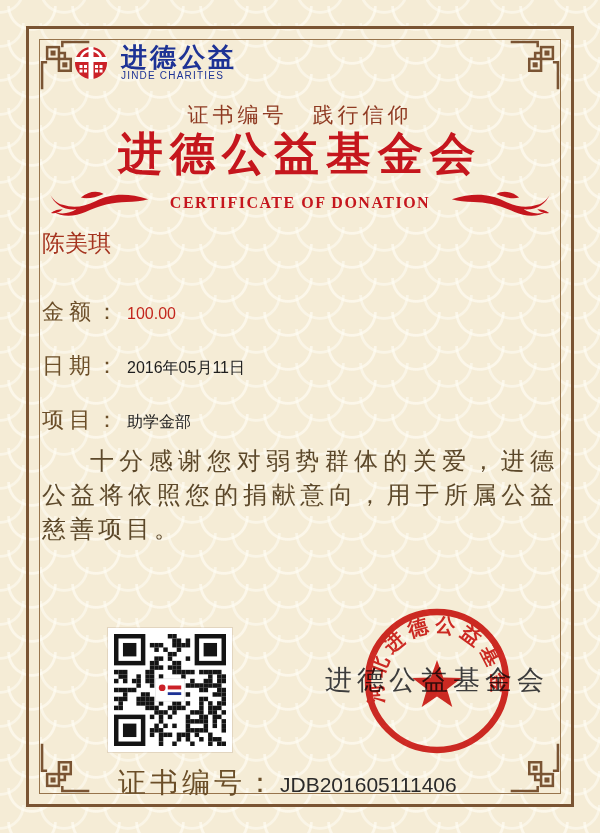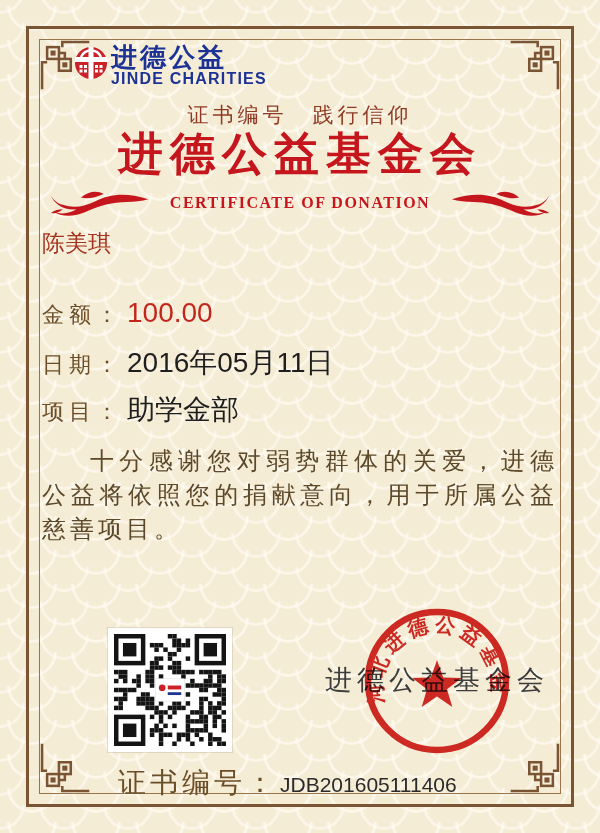--- a/index.html
+++ b/index.html
@@ -15,43 +15,43 @@
   }
   .border-outer{position:absolute;inset:26px;border:3px solid #7a5433;pointer-events:none;}
   .border-inner{position:absolute;inset:39px;border:1px solid #97744c;pointer-events:none;}
   .corner{position:absolute;width:54px;height:54px;color:#7a5433;}
   .corner svg{width:100%;height:100%;display:block;}
   .corner.tl{top:37px;left:37px;}
   .corner.tr{top:37px;right:37px;transform:scaleX(-1);}
   .corner.bl{bottom:37px;left:37px;transform:scaleY(-1);}
   .corner.br{bottom:37px;right:37px;transform:scale(-1,-1);}
 
-  .logo{position:absolute;left:74px;top:44px;display:flex;align-items:flex-start;gap:3px;}
+  .logo{position:absolute;left:74px;top:44px;display:flex;align-items:flex-start;gap:13px;}
   .logo-icon{width:34px;height:34px;flex:0 0 auto;margin-top:2px;}
   .logo-text{display:flex;flex-direction:column;line-height:1.05;}
   .logo-cn{font-size:26px;font-weight:bold;color:#1d3295;letter-spacing:3px;font-family:"Liberation Serif",serif;}
-  .logo-en{font-size:16px;font-weight:bold;color:#1d3295;letter-spacing:1.2px;font-family:"Liberation Sans",sans-serif;}
+  .logo-en{font-size:10px;font-weight:normal;color:#1d3295;letter-spacing:1.2px;font-family:"Liberation Sans",sans-serif;}
 
   .slogan{position:absolute;top:101px;left:0;width:100%;text-align:center;
     font-size:21px;color:#8f3a22;letter-spacing:4px;}
   .title{position:absolute;top:124px;left:0;width:100%;text-align:center;
     font-size:45px;font-weight:bold;color:#c5161d;letter-spacing:7px;}
   .subtitle-row{position:absolute;top:188px;left:0;width:100%;display:flex;
     justify-content:center;align-items:center;gap:20px;}
   .flourish{width:100px;height:30px;}
   .flourish.right{transform:scaleX(-1);}
   .subtitle{font-size:16px;font-weight:bold;color:#c5161d;letter-spacing:1.5px;white-space:nowrap;}
 
   .recipient{position:absolute;left:42px;top:228px;font-size:23px;color:#a5341f;
     font-family:"Liberation Sans",sans-serif;}
 
-  .fields{position:absolute;left:42px;top:297px;display:flex;flex-direction:column;gap:20px;}
+  .fields{position:absolute;left:42px;top:297px;display:flex;flex-direction:column;gap:27px;}
   .field-row{display:flex;align-items:baseline;height:27px;}
   .field-label{font-size:22px;color:#6b4e28;letter-spacing:5px;white-space:nowrap;}
-  .field-value{font-size:28px;color:#1e1e1e;font-family:"Liberation Sans","DejaVu Sans",sans-serif;margin-left:4px;}
+  .field-value{font-size:16px;color:#1e1e1e;font-family:"Liberation Sans","DejaVu Sans",sans-serif;margin-left:4px;}
   .field-value.red{color:#c3261c;}
 
   .body-text{position:absolute;left:42px;right:42px;top:444px;
     font-size:24px;line-height:34px;color:#5c482a;letter-spacing:4px;
     text-align:justify;}
   .body-text p{margin:0;text-indent:2em;}
 
   .qr{position:absolute;left:108px;top:628px;width:124px;height:124px;background:#fff;
     box-shadow:0 0 0 1px rgba(120,90,60,.15);}
   .qr svg{position:absolute;inset:6px;width:112px;height:112px;fill:#141414;}

